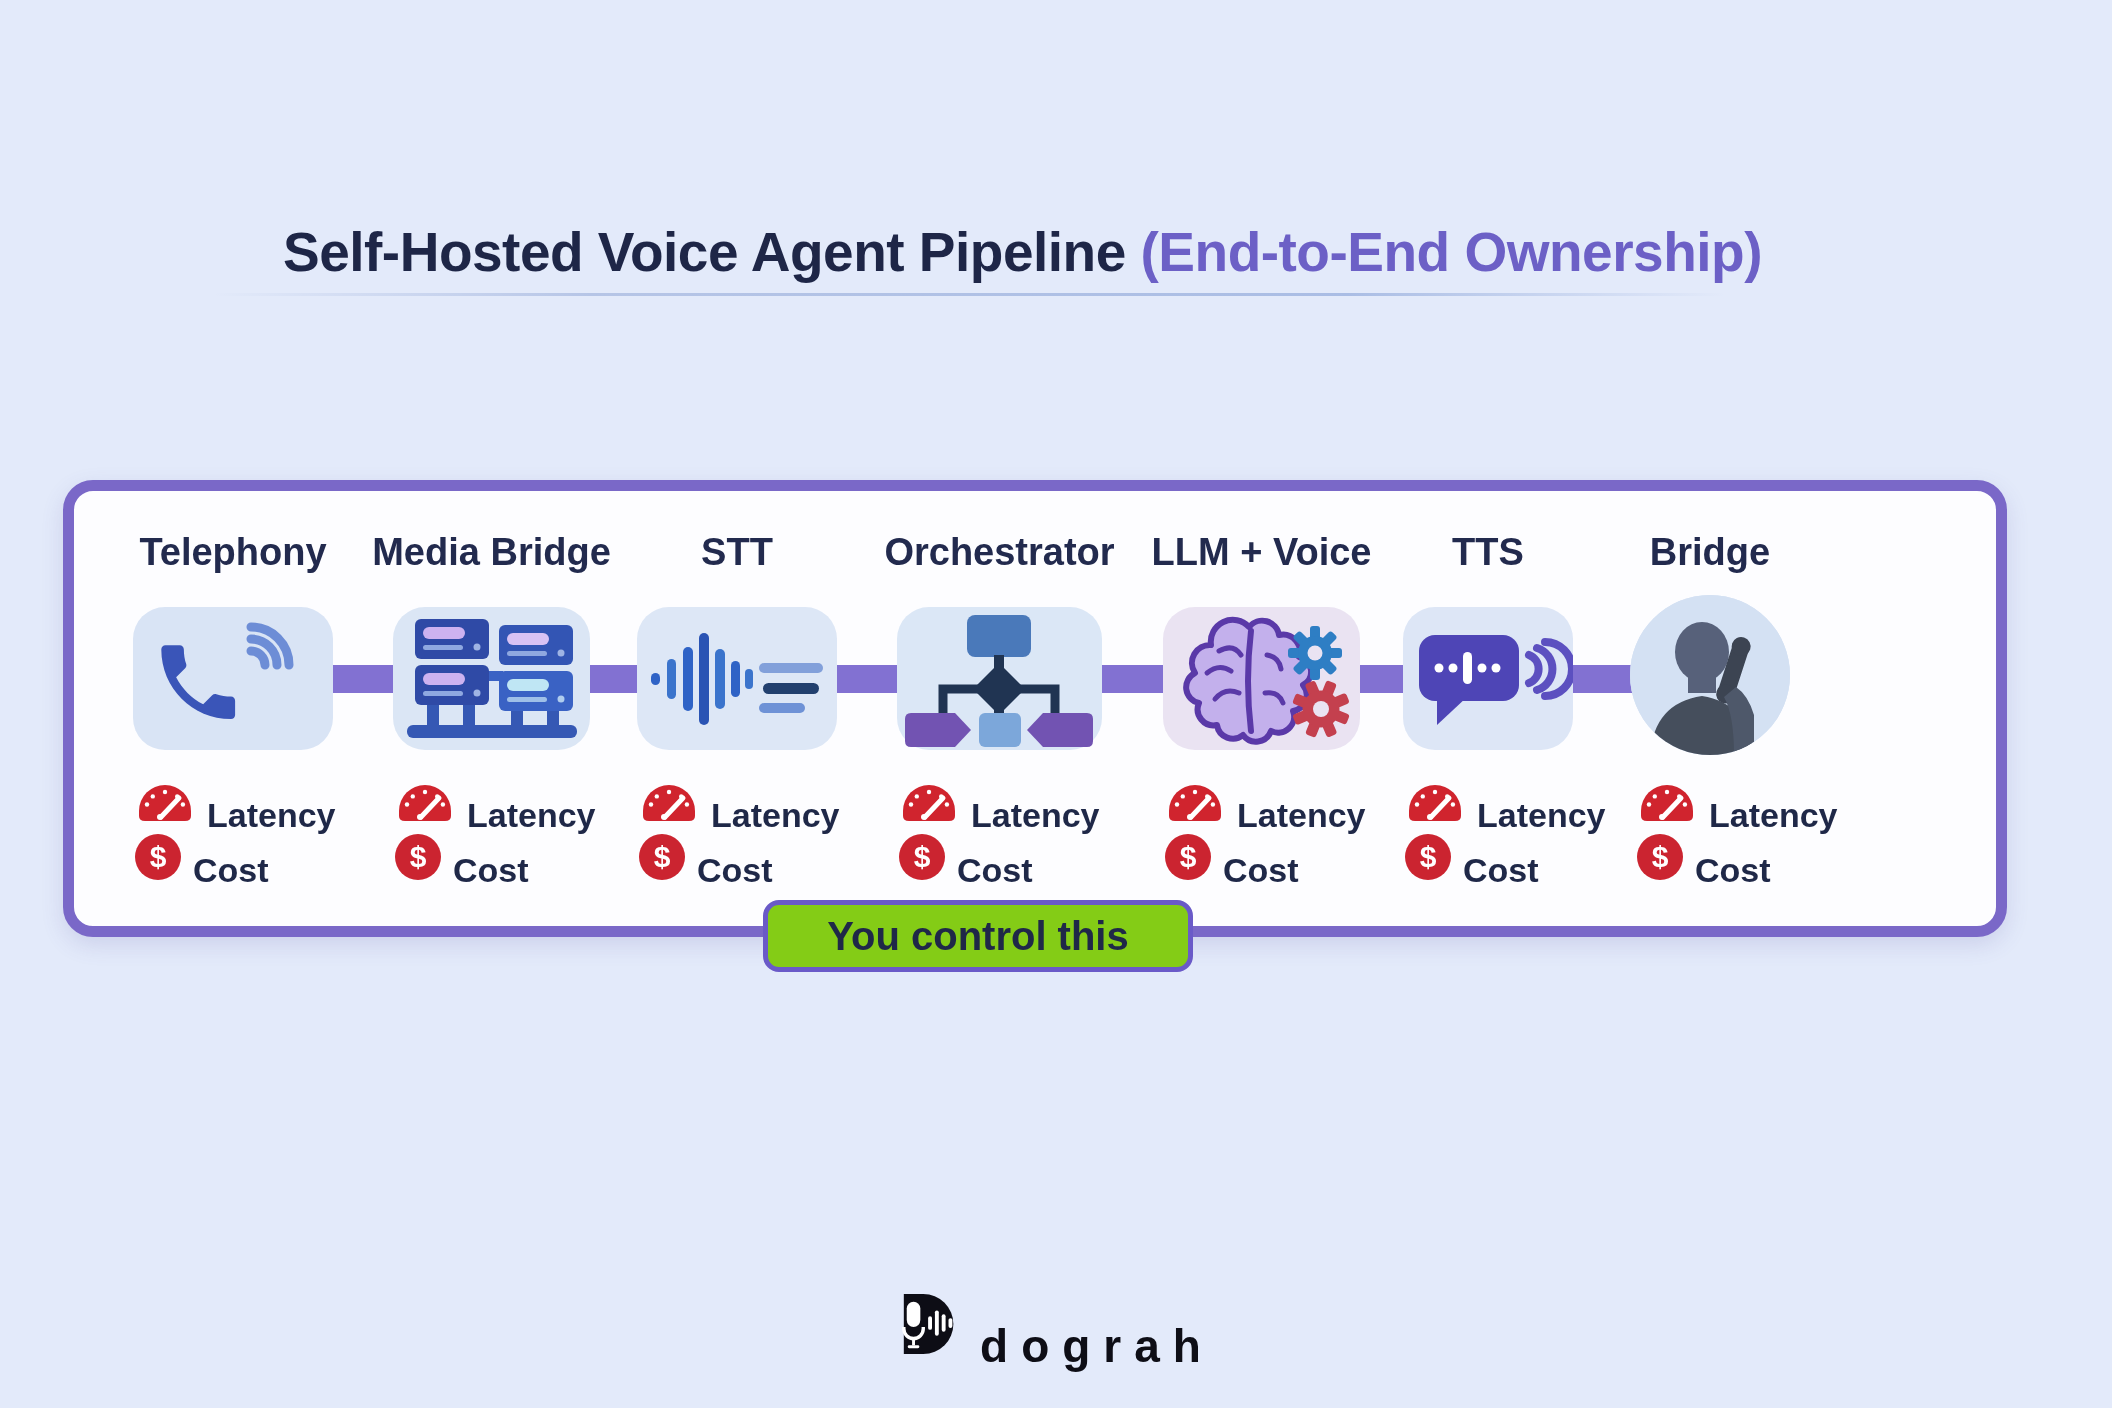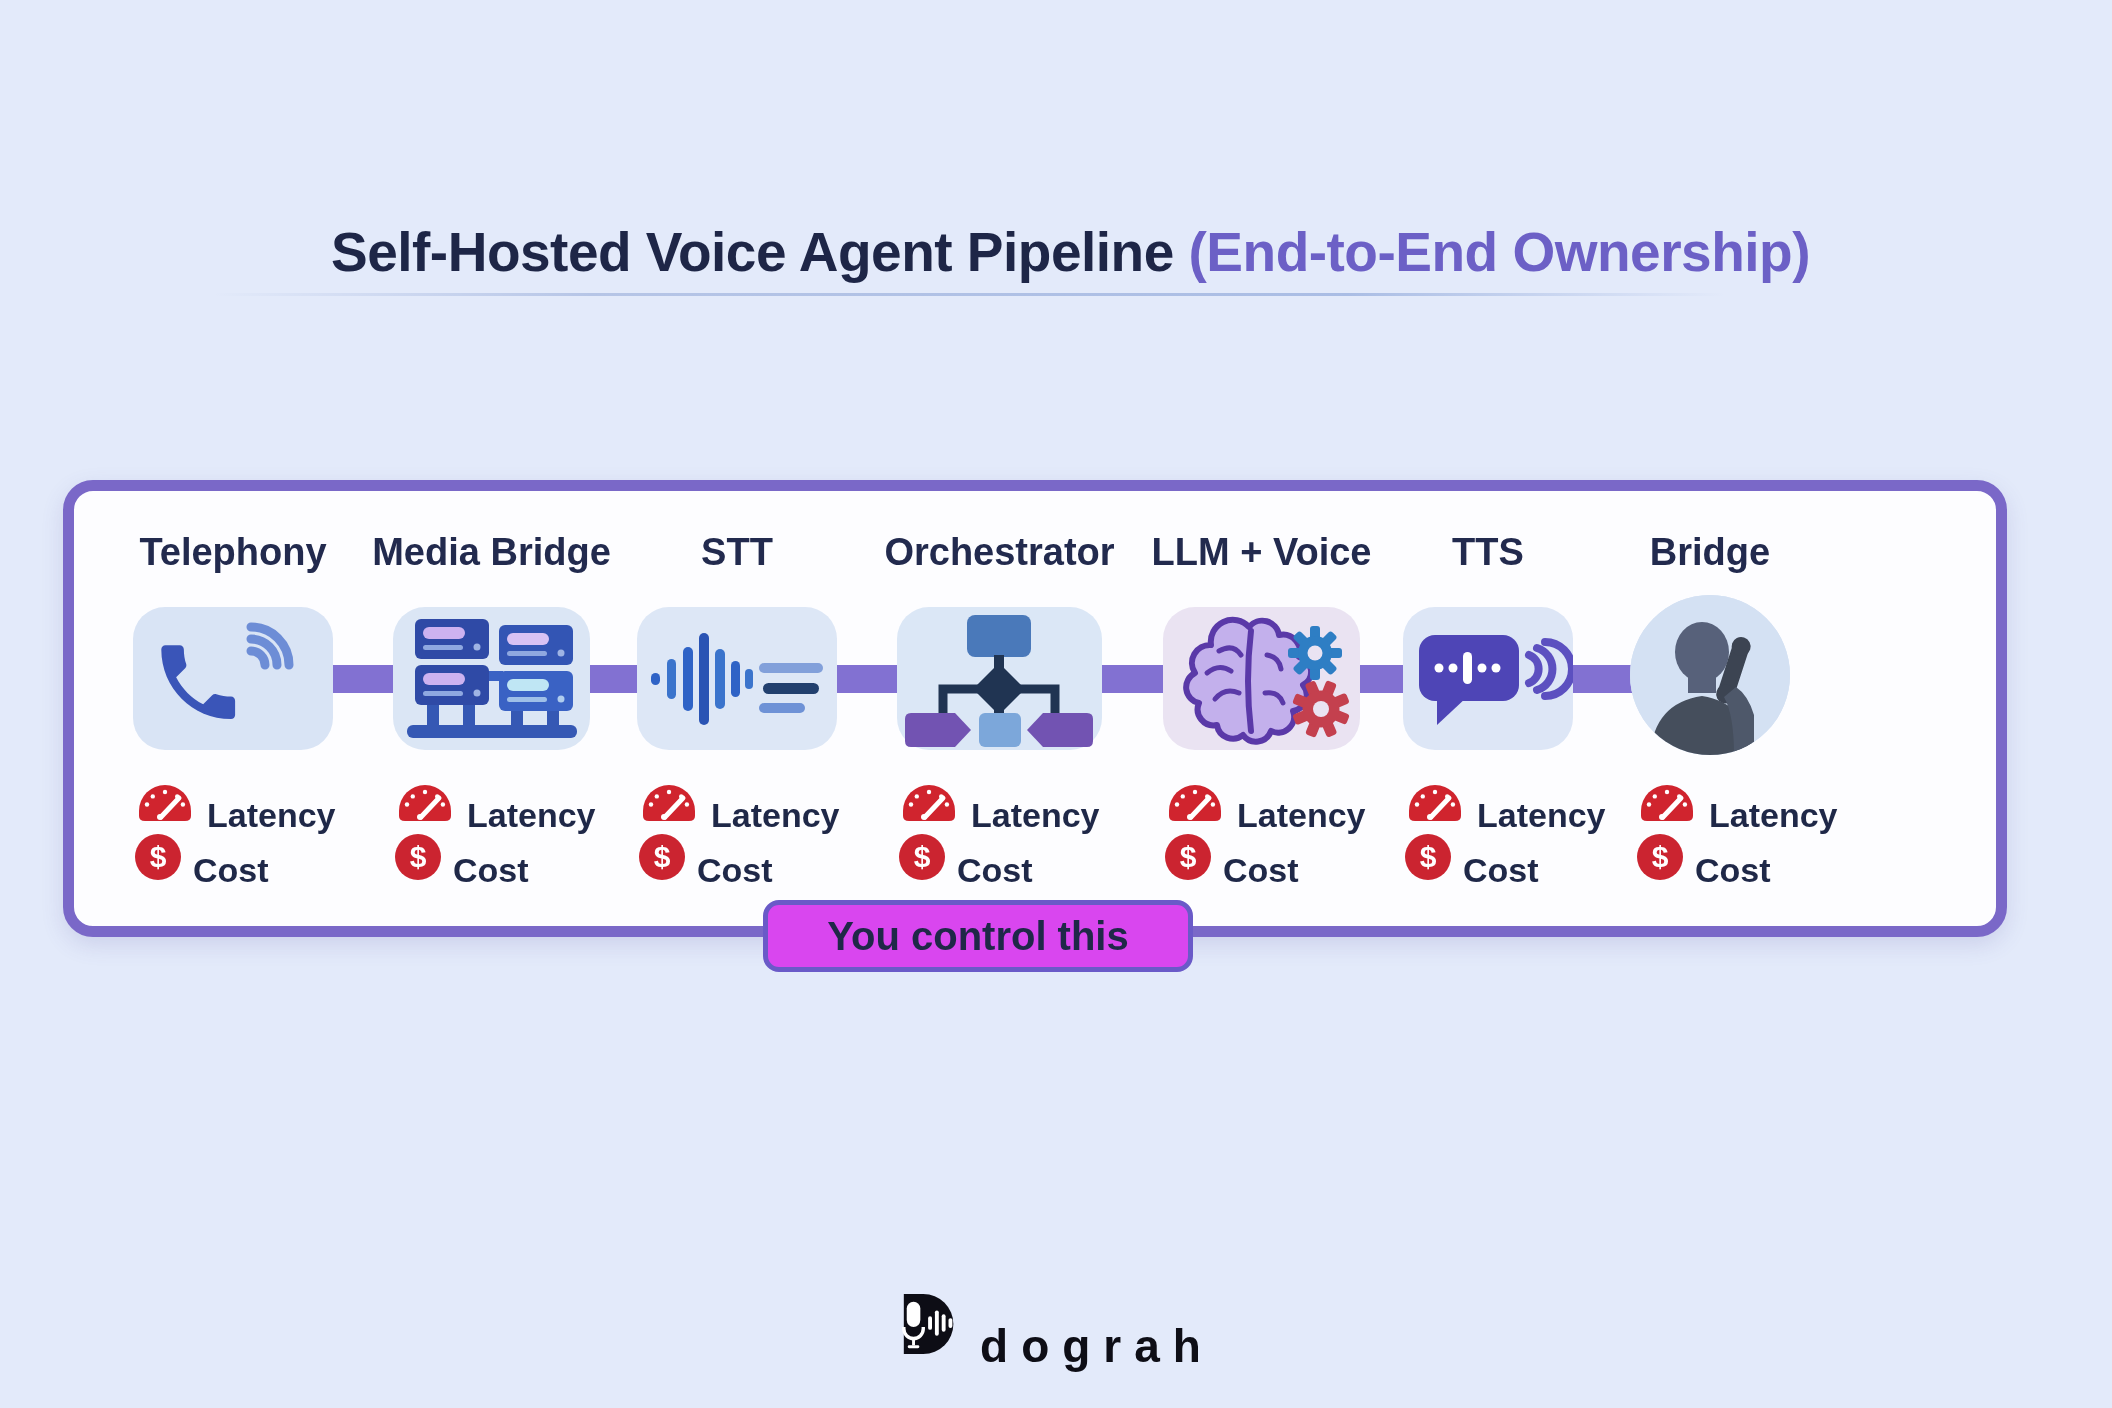--- a/index.html
+++ b/index.html
@@ -1,21 +1,21 @@
 <!DOCTYPE html>
 <html><head>
 <meta charset="utf-8">
 <style>
   html,body{margin:0;padding:0;}
   body{background:#e3eafa;font-family:"Liberation Sans",sans-serif;}
   .canvas{position:relative;width:2112px;height:1408px;background:#e3eafa;overflow:hidden;}
 
   
   .title{position:absolute;left:283px;top:222px;font-size:55px;font-weight:bold;
-         letter-spacing:-0.5px;white-space:nowrap;line-height:1.1;margin-left:48px;}
+         letter-spacing:-0.5px;white-space:nowrap;line-height:1.1;}
   .title .main{color:#1e2647;}
   .title .sub{color:#6c60c6;font-weight:600;}
   .divider{position:absolute;left:213px;top:293px;width:1512px;height:3px;border-radius:2px;
            background:linear-gradient(to right,rgba(182,197,230,0),#b6c5e6 25%,#aabde4 75%,rgba(182,197,230,0));}
 
   
   .main-box{position:absolute;left:63px;top:480px;width:1944px;height:457px;box-sizing:border-box;
             background:#fdfdff;border:11px solid #7a68c8;border-radius:30px;
             box-shadow:0 8px 22px rgba(90,80,160,.16);z-index:0;}
   .connector{position:absolute;left:230px;top:665px;width:1480px;height:28px;background:#8271d2;z-index:1;}
@@ -30,21 +30,21 @@
   .metric{position:absolute;left:2px;display:flex;align-items:center;gap:12px;}
   .metric-latency{top:237px;}
   .metric-cost{top:292px;}
   .metric-text{font-size:34px;font-weight:bold;color:#1f2848;white-space:nowrap;margin-top:28px;}
   .coin{display:inline-flex;align-items:center;justify-content:center;width:46px;height:46px;
         border-radius:50%;background:#cb2430;color:#ffffff;font-size:30px;font-weight:bold;}
   .gauge{display:inline-flex;width:60px;height:44px;}
 
   
   .pill{position:absolute;left:763px;top:900px;width:430px;height:72px;box-sizing:border-box;
-        background:#d946ef;border:5px solid #6a5ac8;border-radius:16px;z-index:4;
+        background:#84cc16;border:5px solid #6a5ac8;border-radius:16px;z-index:4;
         display:flex;align-items:center;justify-content:center;
         font-size:40px;font-weight:bold;color:#1f2848;}
 
   
   .footer{position:absolute;left:0;top:1274px;width:100%;display:flex;align-items:center;
           justify-content:center;gap:14px;z-index:1;}
   .brand-text{font-size:46px;font-weight:bold;color:#0e0e16;letter-spacing:13px;margin-top:45px;}
   .icon-wrap{display:inline-flex;}
 </style>
 </head>

